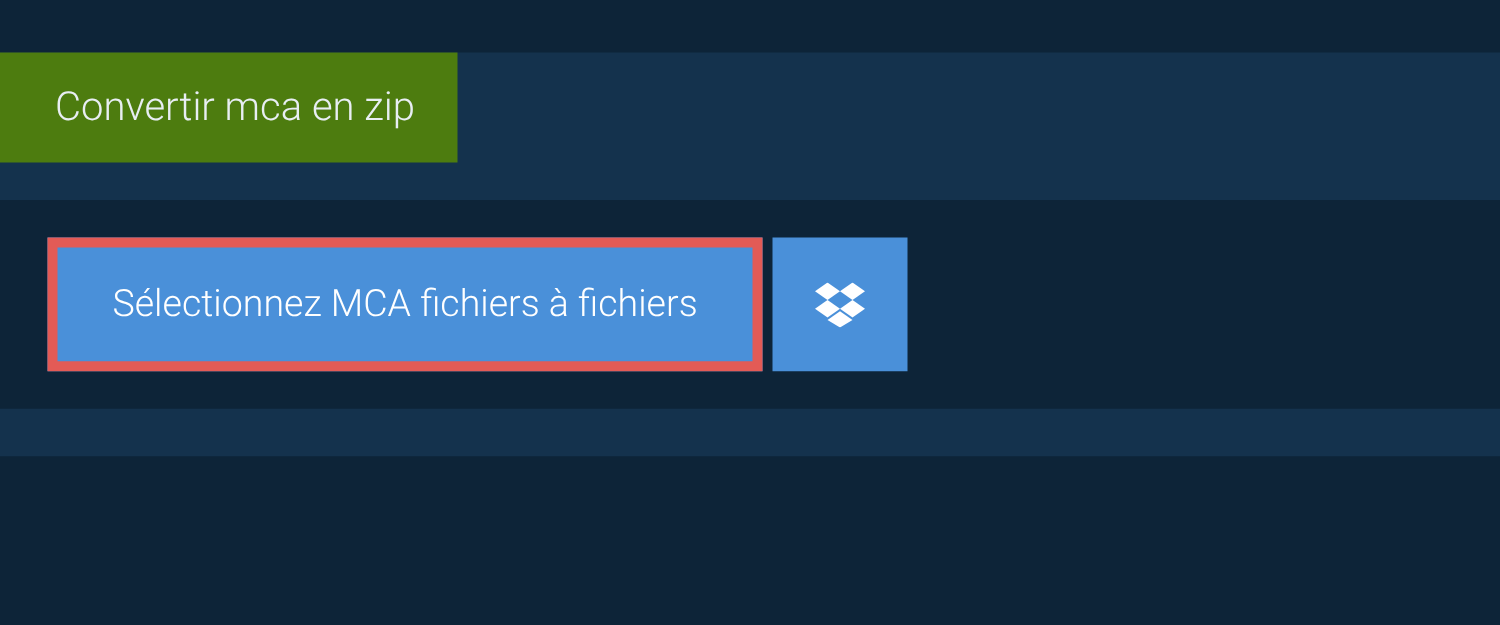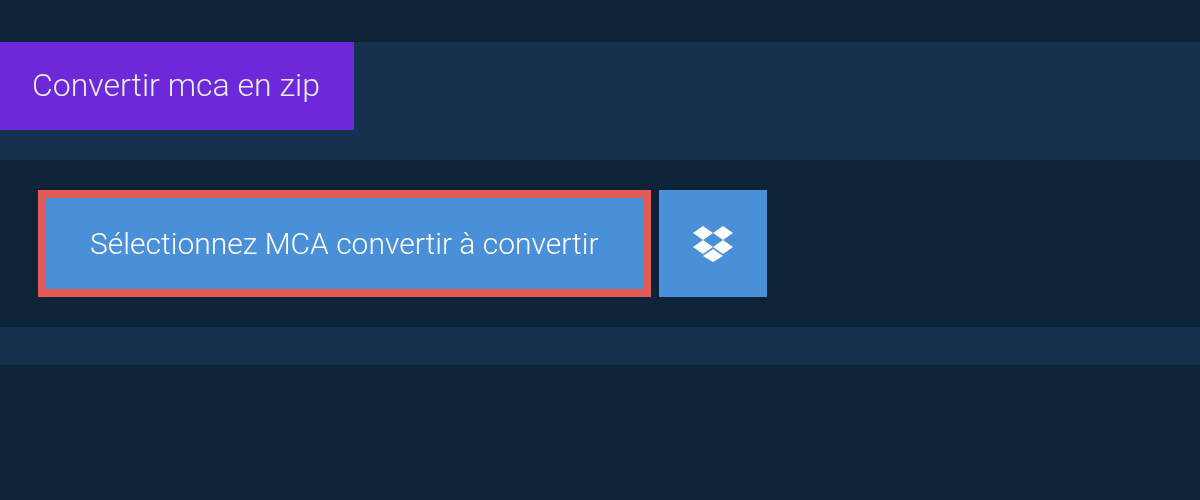--- a/index.html
+++ b/index.html
@@ -16,25 +16,25 @@
     }
     .top-strip {
       width: 100%;
       height: 42px;
       background: #0d2438;
     }
     .tab-container {
       display: flex;
     }
     .tab {
-      background: #6d28d9;
+      background: #4d7c0f;
       color: #e8eef3;
       font-size: 32px;
       font-weight: 300;
-      padding: 24px 34px 26px 32px;
+      padding: 24px 34px 26px 44px;
       display: inline-block;
     }
     .panel {
       background: #0d2438;
       margin: 30px 0 0 0;
       padding: 30px 0 30px 38px;
       width: 100%;
     }
     .button-row {
       display: flex;
@@ -79,21 +79,21 @@
 
 <div class="tab-container">
   <div class="tab">
     <span>Convertir mca en zip</span>
   </div>
 </div>
 
 <div class="panel">
   <div class="button-row">
     <div class="select-button">
-      <span>Sélectionnez MCA convertir à convertir</span>
+      <span>Sélectionnez MCA fichiers à fichiers</span>
     </div>
     <div class="dropbox-button">
       <svg class="dropbox-icon" viewBox="0 0 40 36" fill="#ffffff">
         <path d="M10 0 L20 7 L10 14 L0 7 Z"></path>
         <path d="M30 0 L40 7 L30 14 L20 7 Z"></path>
         <path d="M10 14 L20 21 L10 28 L0 21 Z"></path>
         <path d="M30 14 L40 21 L30 28 L20 21 Z"></path>
         <path d="M10 30 L20 23 L30 30 L20 36 Z"></path>
       </svg>
     </div>

